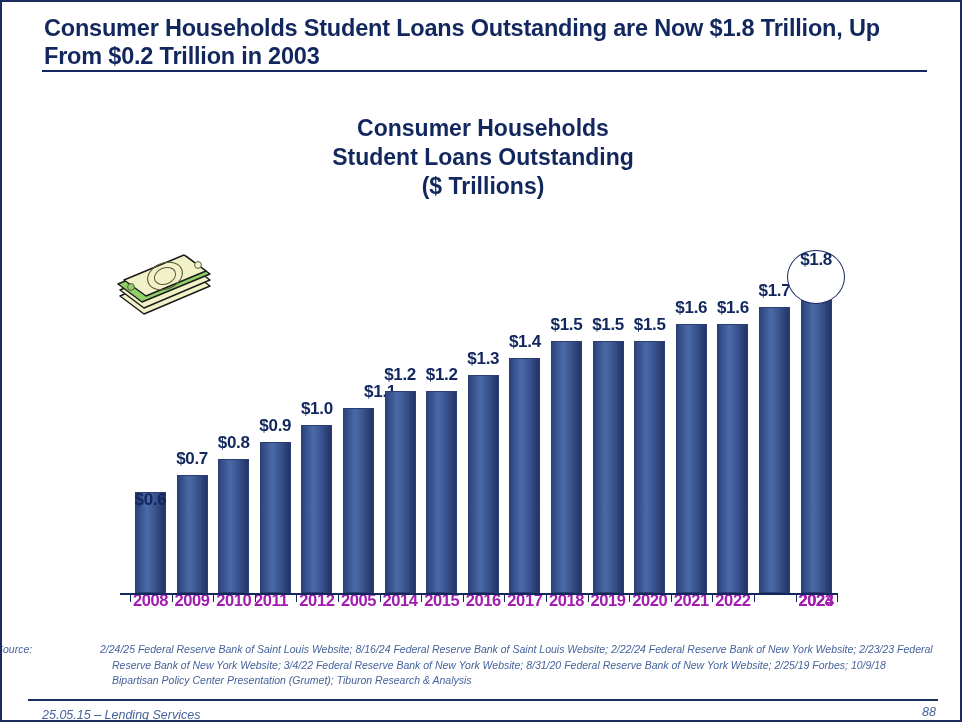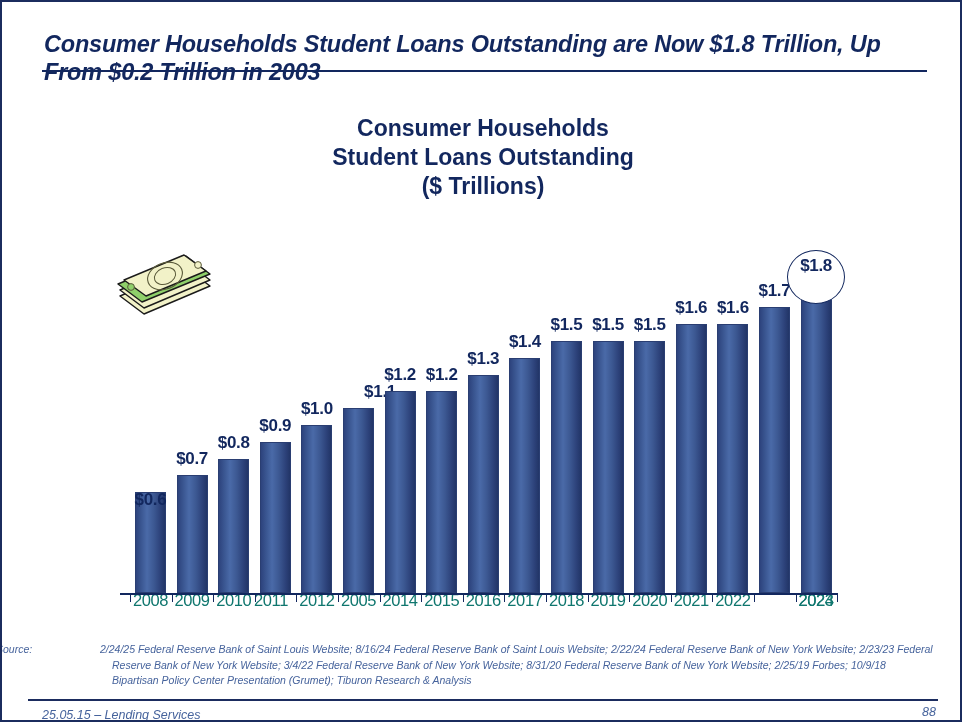--- a/index.html
+++ b/index.html
@@ -21,25 +21,23 @@
   }
 
   
   .slide-title {
     position: absolute;
     left: 42px;
     top: 12px;
     width: 880px;
     font-size: 23.5px;
     font-weight: bold;
-    font-style: italic;
     color: #12275e;
     line-height: 28px;
     letter-spacing: -0.2px;
-    margin-top: 16px;
   }
   .title-rule {
     position: absolute;
     left: 40px;
     top: 68px;
     width: 885px;
     height: 2px;
     background: #12275e;
   }
 
@@ -93,22 +91,22 @@
     font-weight: bold;
     color: #12275e;
     letter-spacing: -0.3px;
   }
   .x-label {
     position: absolute;
     top: 589px;
     width: 60px;
     text-align: center;
     font-size: 16.5px;
-    font-weight: normal;
-    color: #0f766e;
+    font-weight: bold;
+    color: #a21caf;
     letter-spacing: -0.4px;
   }
 
   
   .highlight-ellipse {
     position: absolute;
     width: 58px;
     height: 54px;
     border: 1.4px solid #12275e;
     border-radius: 50%;
@@ -255,21 +253,21 @@
       <div class="bar-label" style="left: 659.3px; top: 296.2px;">$1.6</div>
       <div class="x-label" style="left: 659.3px;">2021</div>
       <div class="bar" style="left: 715.4px; top: 322.2px; height: 268.8px; bottom: auto;"></div>
       <div class="bar-label" style="left: 700.9px; top: 296.2px;">$1.6</div>
       <div class="x-label" style="left: 700.9px;">2022</div>
       <div class="bar" style="left: 757px; top: 305.4px; height: 285.6px; bottom: auto;"></div>
       <div class="bar-label" style="left: 742.5px; top: 279.4px;">$1.7</div>
       <div class="x-label" style="left: 784px;">2023</div>
       <div class="bar" style="left: 798.6px; top: 288.6px; height: 302.4px; bottom: auto;"></div>
       <div class="highlight-ellipse" style="left: 785.1px; top: 247.6px;"></div>
-      <div class="bar-label" style="left: 784.1px; top: 254px;">$1.8</div>
+      <div class="bar-label" style="left: 784.1px; top: 248px;">$1.8</div>
       <div class="x-label" style="left: 784.1px;">2024</div>
       <div class="tick" style="left: 128px;"></div>
       <div class="tick" style="left: 169.6px;"></div>
       <div class="tick" style="left: 211.2px;"></div>
       <div class="tick" style="left: 252.8px;"></div>
       <div class="tick" style="left: 294.4px;"></div>
       <div class="tick" style="left: 336px;"></div>
       <div class="tick" style="left: 377.6px;"></div>
       <div class="tick" style="left: 419.2px;"></div>
       <div class="tick" style="left: 460.8px;"></div>

